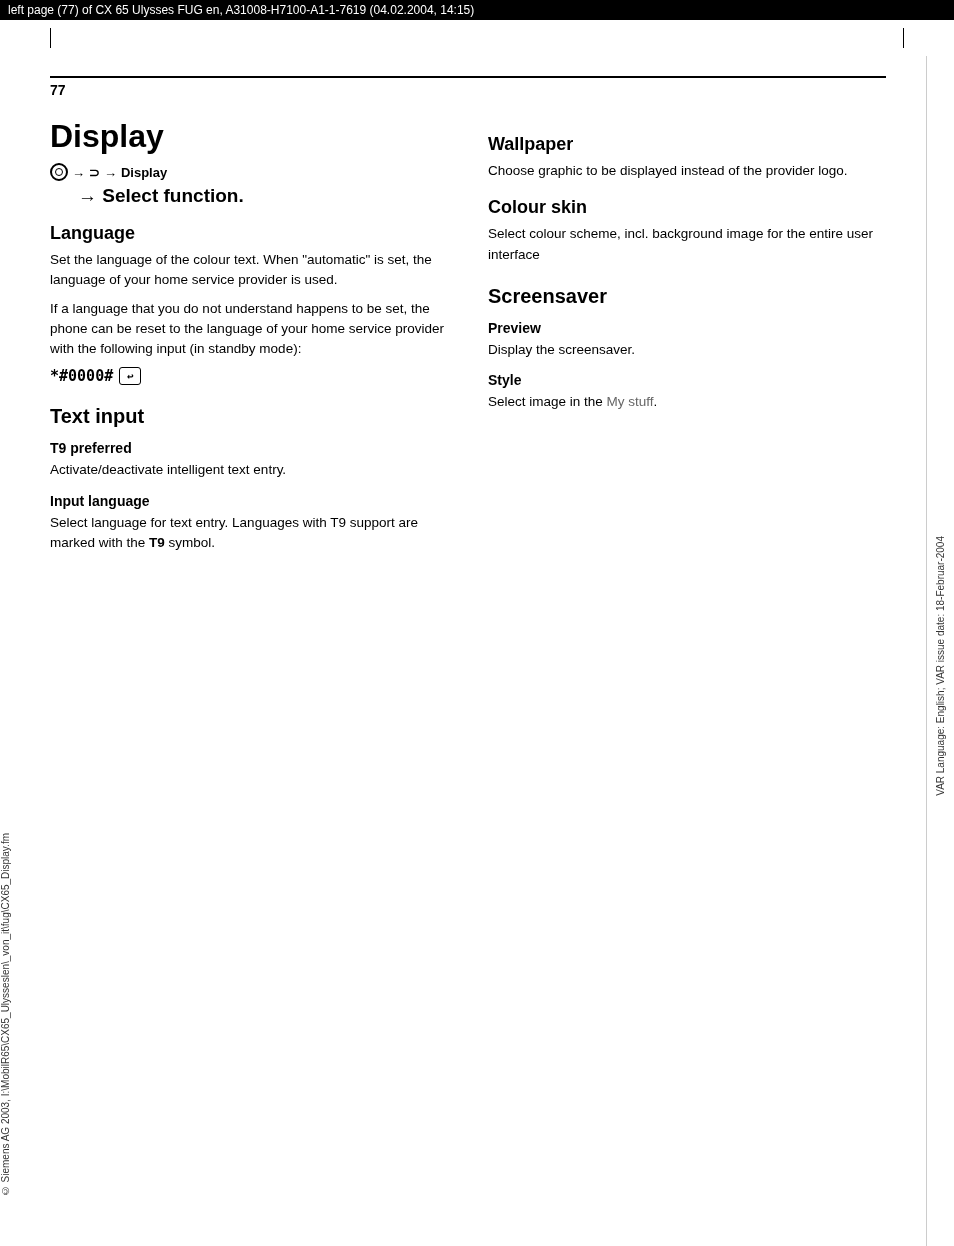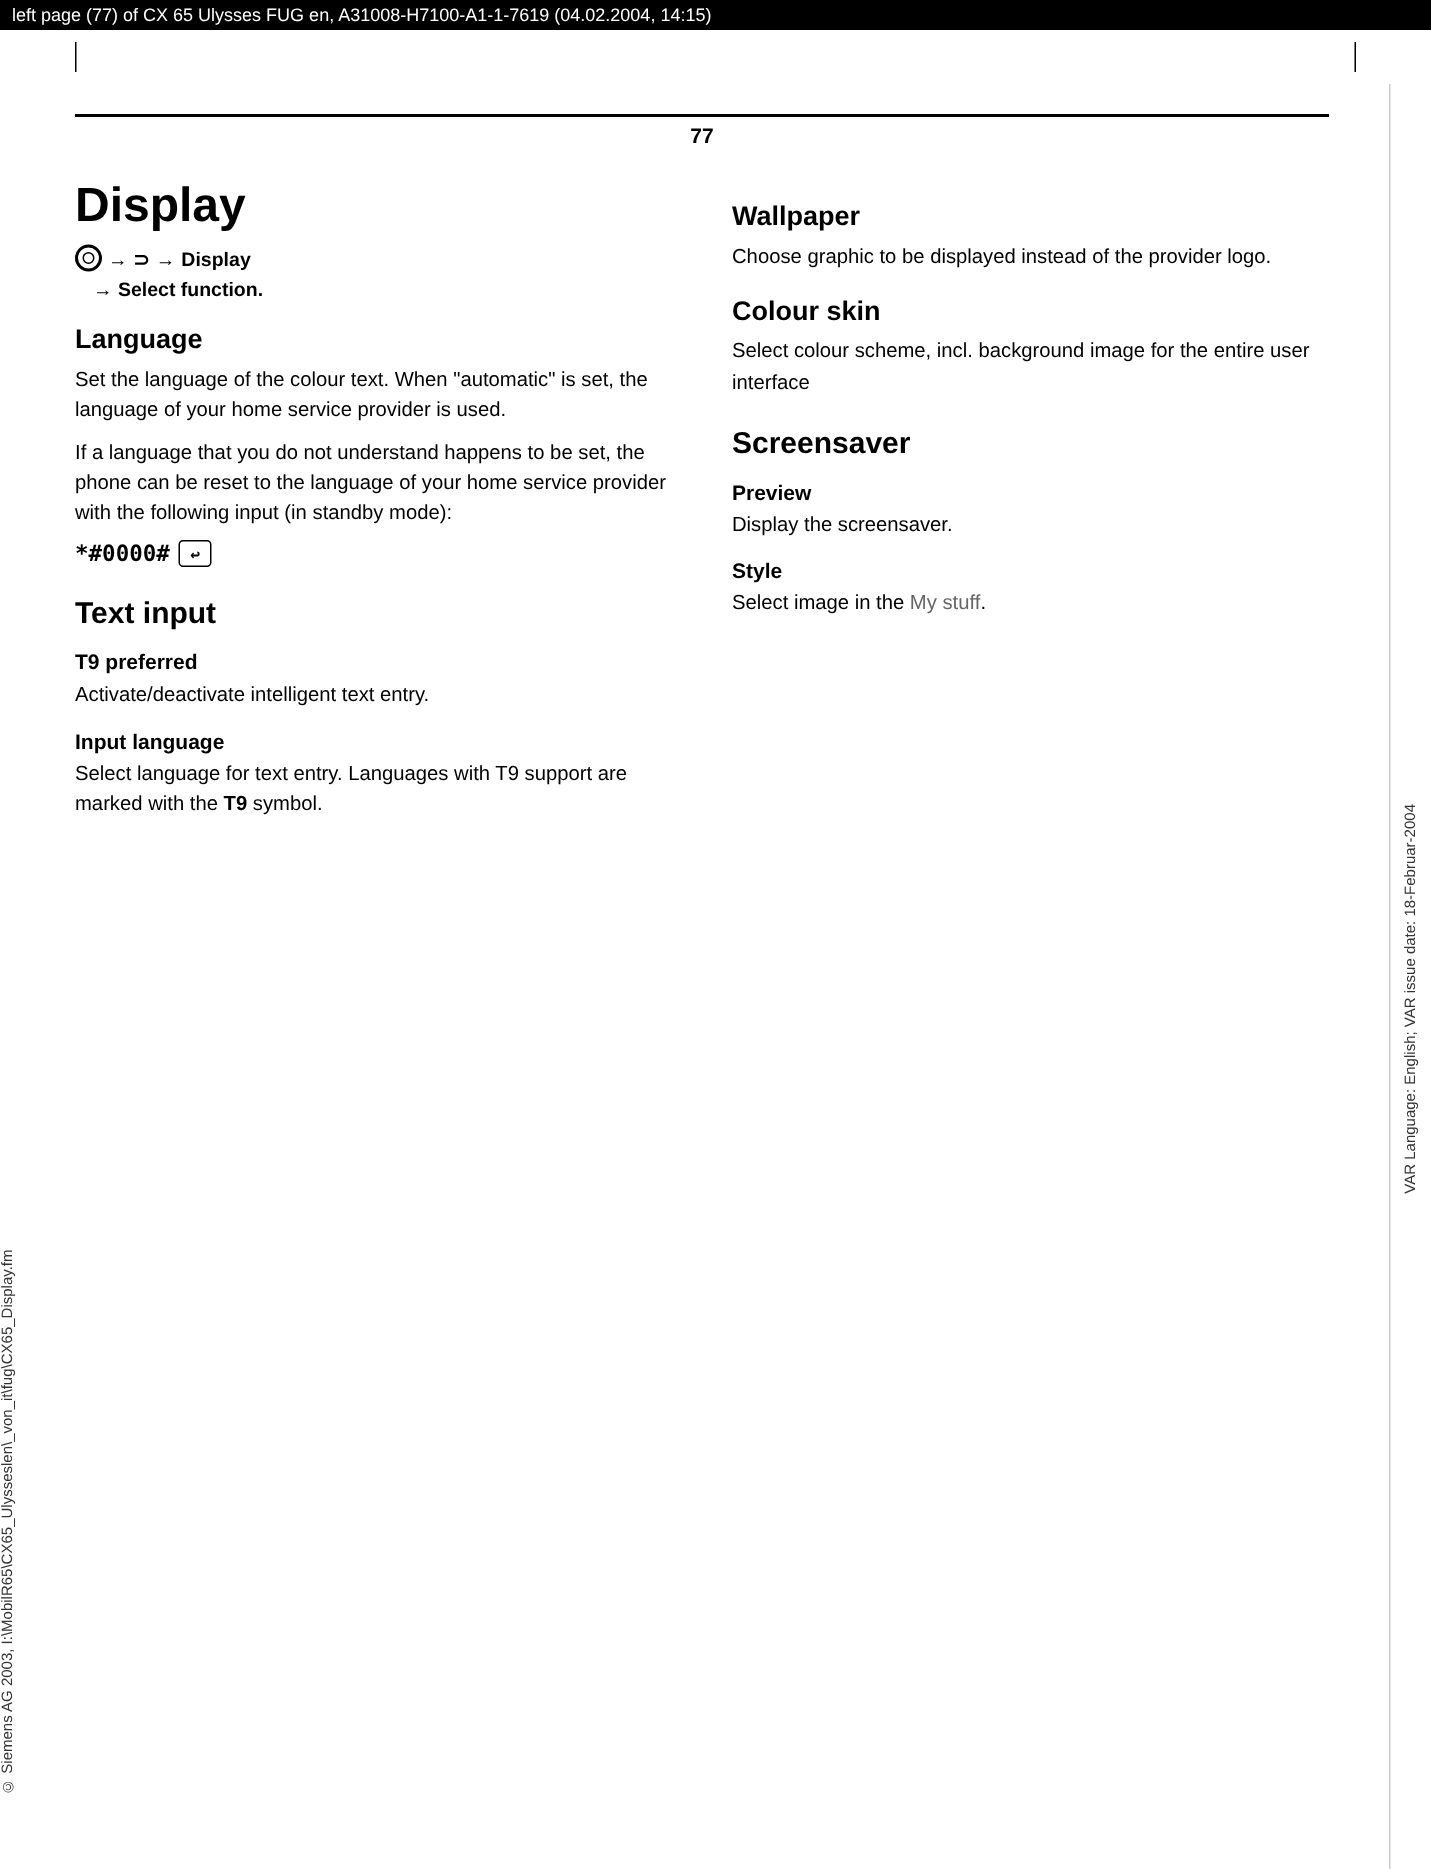--- a/index.html
+++ b/index.html
@@ -66,21 +66,21 @@
     }
 
     .main-content {
       flex: 1;
       padding: 20px 40px 40px 50px;
       margin-right: 28px;
     }
 
     
     .page-number {
-      text-align: center;
+      text-align: left;
       font-size: 14px;
       font-weight: bold;
       border-top: 2px solid #000;
       padding-top: 4px;
       margin-bottom: 20px;
     }
 
     
     .columns {
       display: flex;
@@ -122,23 +122,23 @@
     }
 
     .nav-inner-circle {
       width: 8px;
       height: 8px;
       border-radius: 50%;
       border: 1.5px solid #000;
     }
 
     .nav-indent {
-      font-size: 13px;
-      font-weight: bold;
-      margin-left: 12px;
+      font-size: 19px;
+      font-weight: bold;
+      margin-left: 28px;
       margin-bottom: 12px;
     }
 
     
     .section-heading {
       font-size: 18px;
       font-weight: bold;
       margin-top: 16px;
       margin-bottom: 6px;
     }

